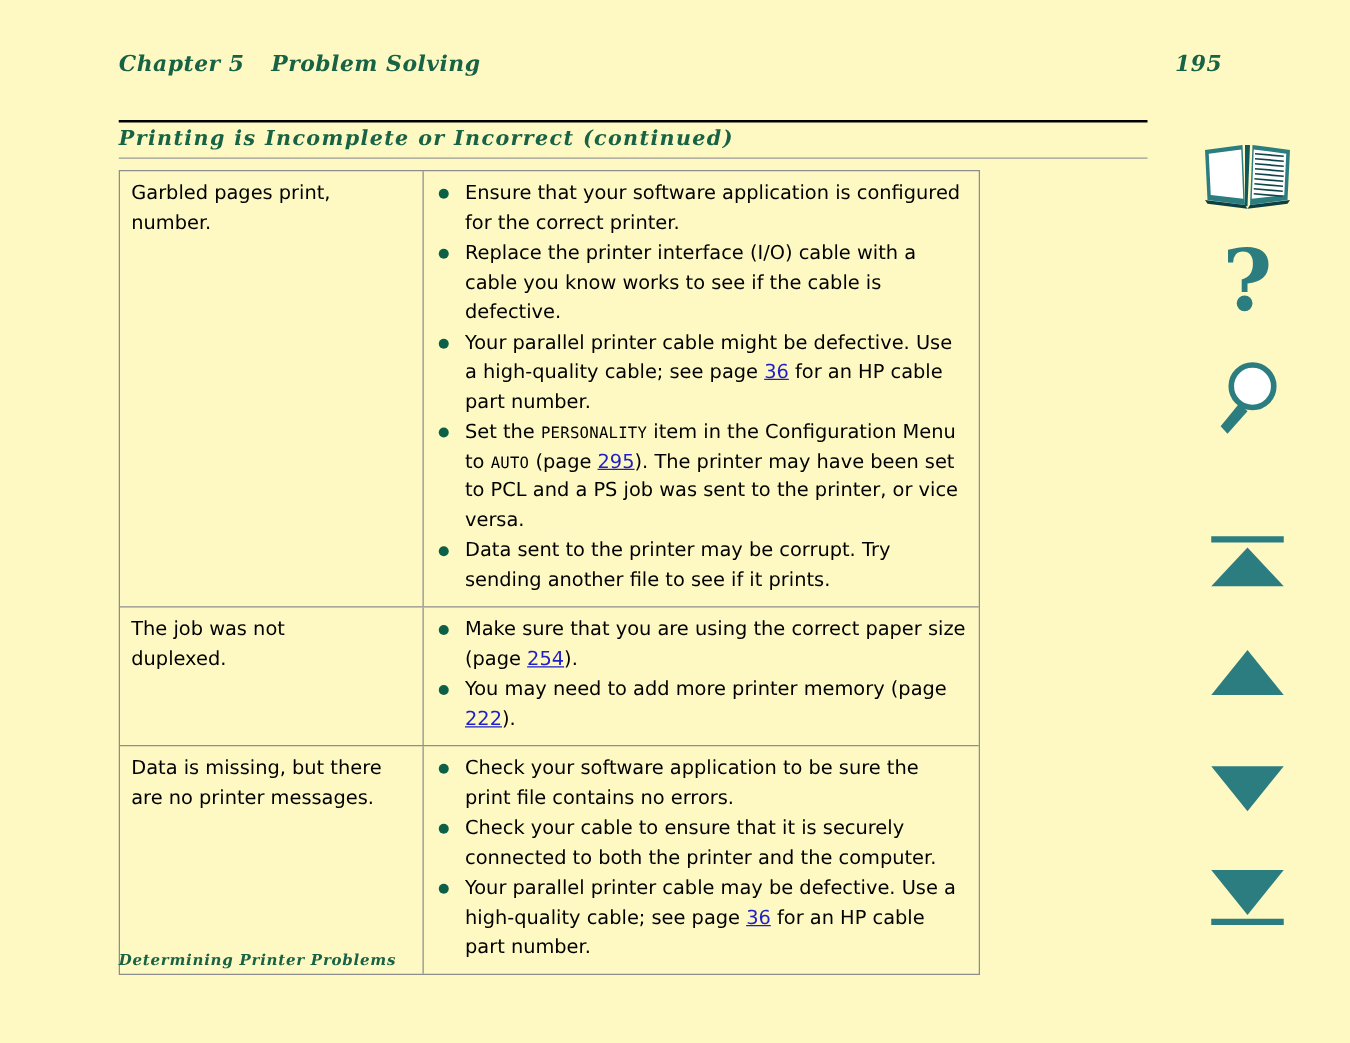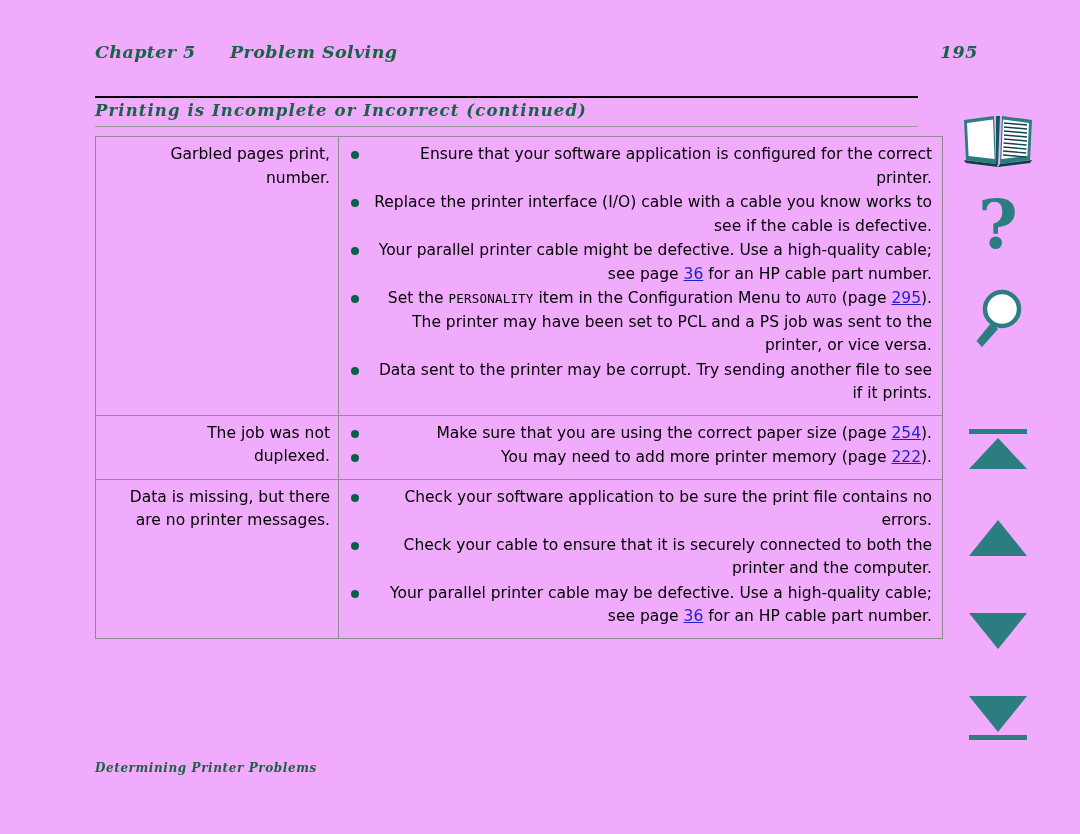--- a/index.html
+++ b/index.html
@@ -5,44 +5,43 @@
   * { box-sizing: border-box; }
   html, body {
     margin: 0; padding: 0;
     width: 1080px; height: 834px;
     background: #ffffff;
     font-family: "DejaVu Sans", sans-serif;
   }
   #page {
     position: relative;
     width: 1080px; height: 834px;
-    background: #f0abfc;
+    background: #fef9c3;
     overflow: hidden;
-    text-align: right;
   }
 
   
   .run-head {
     position: absolute;
     left: 95px; top: 42px;
     width: 880px; height: 28px;
   }
   .run-head .chapter,
   .run-head .chaptitle,
   .run-head .pageno {
     font-family: "DejaVu Serif", serif;
     font-weight: bold;
     font-style: italic;
     font-size: 17.5px;
     color: #186246;
     letter-spacing: 0.4px;
     white-space: nowrap;
   }
   .run-head .chapter { position: absolute; left: 0; top: 0; }
-  .run-head .chaptitle { position: absolute; left: 135px; top: 0; }
+  .run-head .chaptitle { position: absolute; left: 122px; top: 0; }
   .run-head .pageno { position: absolute; left: 845px; top: 0; }
 
   
   .rule-thick {
     position: absolute;
     left: 95px; top: 96px;
     width: 823px; height: 2px;
     background: #000000;
   }
   .sect-title {
@@ -60,21 +59,21 @@
     position: absolute;
     left: 95px; top: 126px;
     width: 823px; height: 1px;
     background: #9a9a9a;
   }
 
   
   .tbl {
     position: absolute;
     left: 95px; top: 136px;
-    width: 848px;
+    width: 689px;
     border-top: 1px solid #8d8d8d;
     border-left: 1px solid #8d8d8d;
     border-right: 1px solid #8d8d8d;
     border-bottom: 1px solid #8d8d8d;
   }
   .trow {
     display: flex;
     border-bottom: 1px solid #8d8d8d;
   }
   .trow:last-child { border-bottom: none; }

